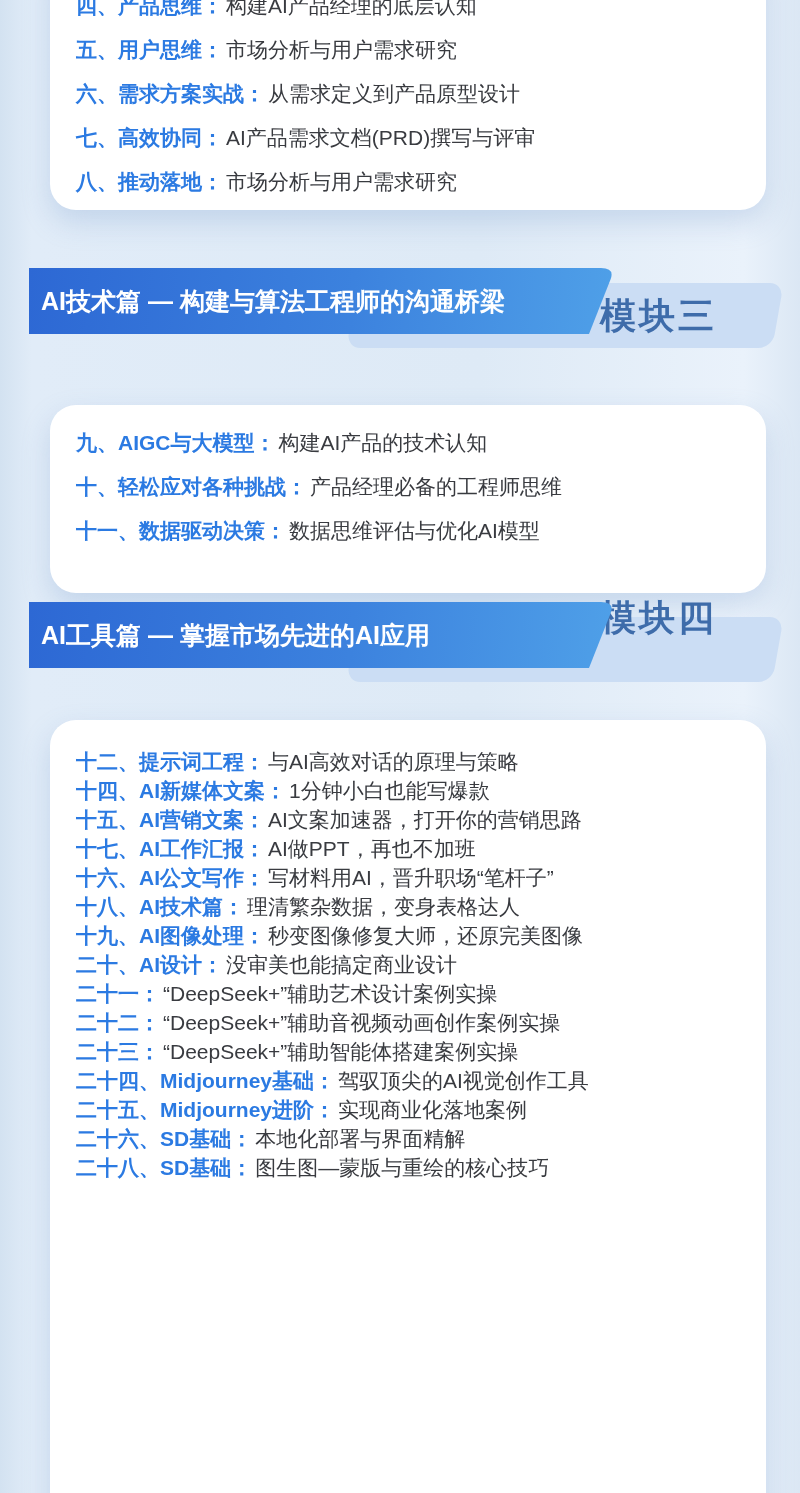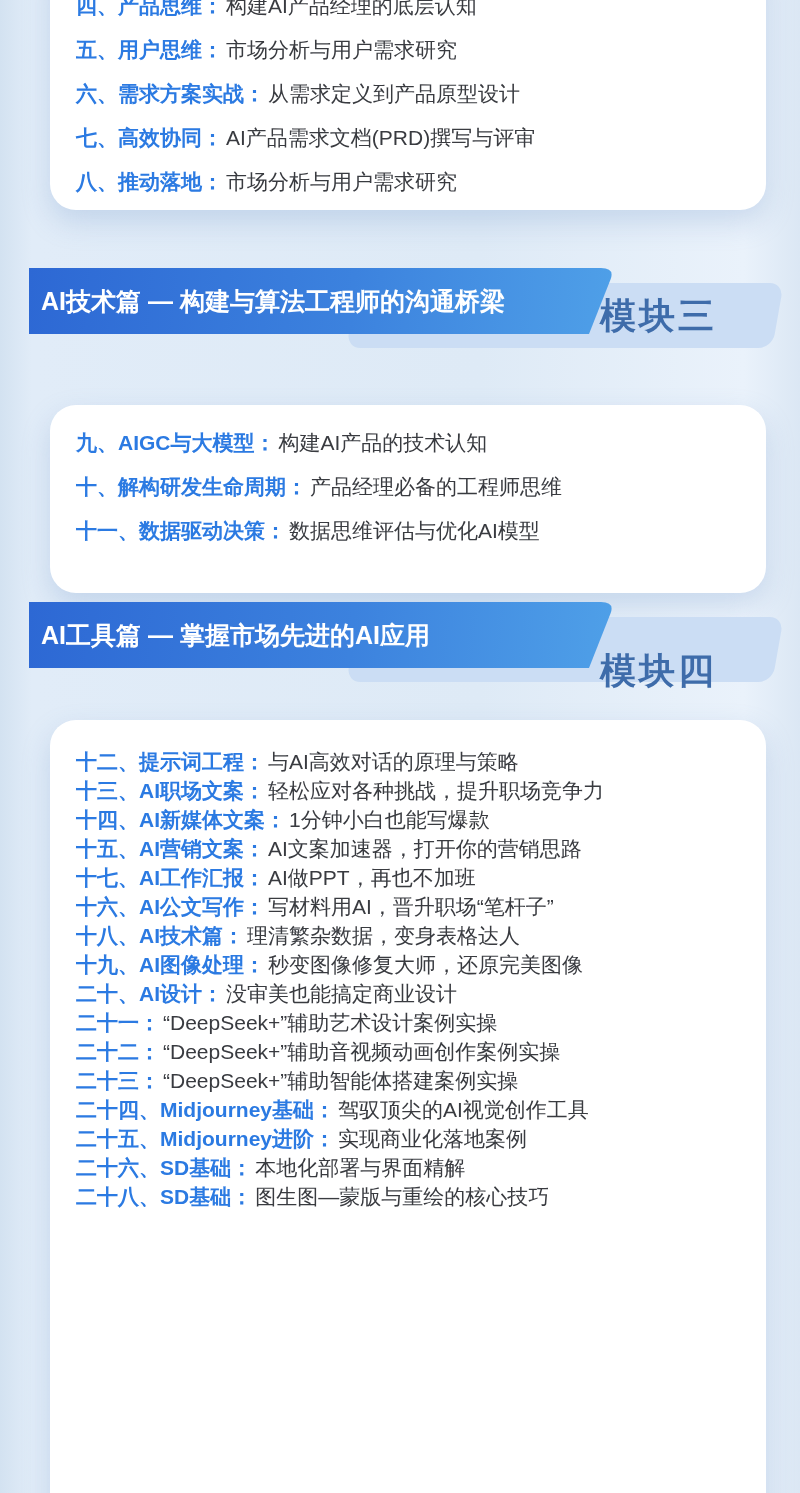--- a/index.html
+++ b/index.html
@@ -30,21 +30,21 @@
     transform:skewX(-10deg);border-radius:14px;
   }
   #band-m3{left:352px;top:283px;width:426px;}
   #band-m4{left:352px;top:617px;width:426px;}
   .module-tag{
     position:absolute;left:600px;width:180px;text-align:left;
     color:var(--tag,#3e6caa);font-weight:900;font-size:36px;line-height:38px;height:38px;
     letter-spacing:3px;
   }
   #tag-m3{top:297px;}
-  #tag-m4{top:652px;}
+  #tag-m4{top:599px;}
   .ribbon{
     position:absolute;left:29px;width:586px;height:66px;
     background:linear-gradient(95deg,#2d68d4 0%,#3c82de 55%,#4fa0e8 100%);
     clip-path:path('M0 0 L572 0 Q586 0 581.5 11.5 L560 66 L0 66 Z');
     display:flex;align-items:center;box-sizing:border-box;padding-left:12px;
     color:#ffffff;font-weight:700;font-size:25px;white-space:nowrap;
   }
   #ribbon-m3{top:268px;}
   #ribbon-m4{top:602px;}
 </style>
@@ -70,38 +70,37 @@
 <div class="module-tag" id="tag-m3">模块三</div>
 <div class="ribbon" id="ribbon-m3">
   <span>AI技术篇 — 构建与算法工程师的沟通桥梁</span>
 </div>
 
 <div class="card" id="card-m3">
   <ul>
 
       <li class="item"><span class="lbl">九、AIGC与大模型：</span><span class="dsc">构建AI产品的技术认知</span></li>
 
-      <li class="item"><span class="lbl">十、解构研发生命周期：</span><span class="dsc">产品经理必备的工程师思维</span></li>
+      <li class="item"><span class="lbl">十、轻松应对各种挑战：</span><span class="dsc">产品经理必备的工程师思维</span></li>
 
       <li class="item"><span class="lbl">十一、数据驱动决策：</span><span class="dsc">数据思维评估与优化AI模型</span></li>
     </ul>
 </div>
 
 <div class="band" id="band-m4"></div>
 <div class="module-tag" id="tag-m4">模块四</div>
 <div class="ribbon" id="ribbon-m4">
   <span>AI工具篇 — 掌握市场先进的AI应用</span>
 </div>
 
 <div class="card" id="card-m4">
   <ul>
 
       <li class="item"><span class="lbl">十二、提示词工程：</span><span class="dsc">与AI高效对话的原理与策略</span></li>
 
-      <li class="item"><span class="lbl">十三、AI职场文案：</span><span class="dsc">轻松应对各种挑战，提升职场竞争力</span></li>
 
       <li class="item"><span class="lbl">十四、AI新媒体文案：</span><span class="dsc">1分钟小白也能写爆款</span></li>
 
       <li class="item"><span class="lbl">十五、AI营销文案：</span><span class="dsc">AI文案加速器，打开你的营销思路</span></li>
 
       <li class="item"><span class="lbl">十七、AI工作汇报：</span><span class="dsc">AI做PPT，再也不加班</span></li>
 
       <li class="item"><span class="lbl">十六、AI公文写作：</span><span class="dsc">写材料用AI，晋升职场“笔杆子”</span></li>
 
       <li class="item"><span class="lbl">十八、AI技术篇：</span><span class="dsc">理清繁杂数据，变身表格达人</span></li>

